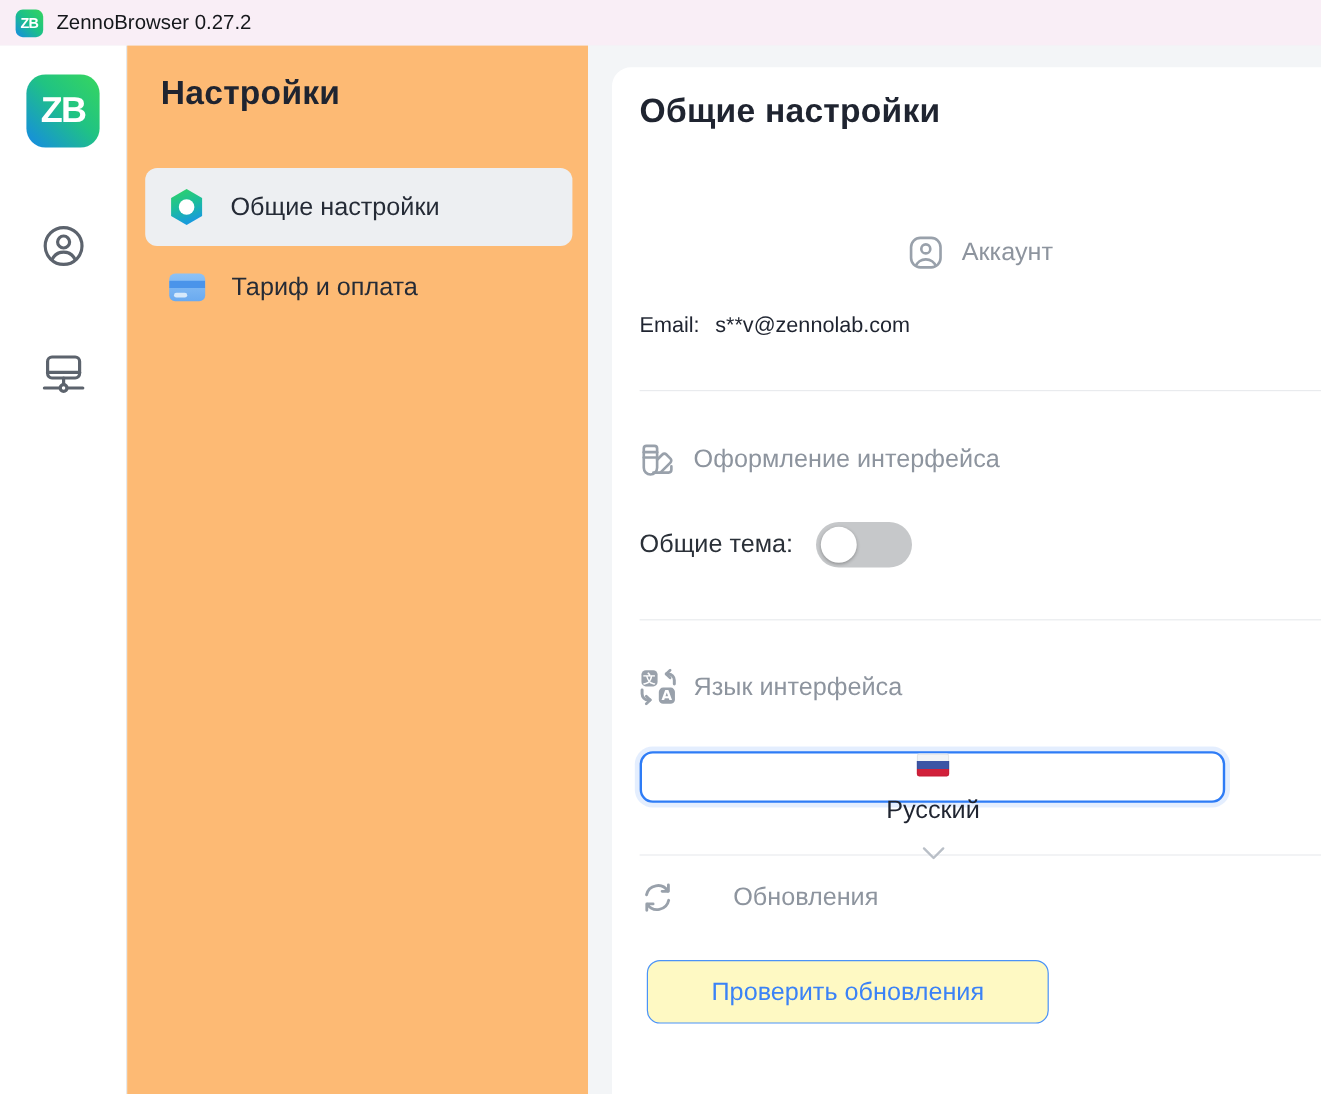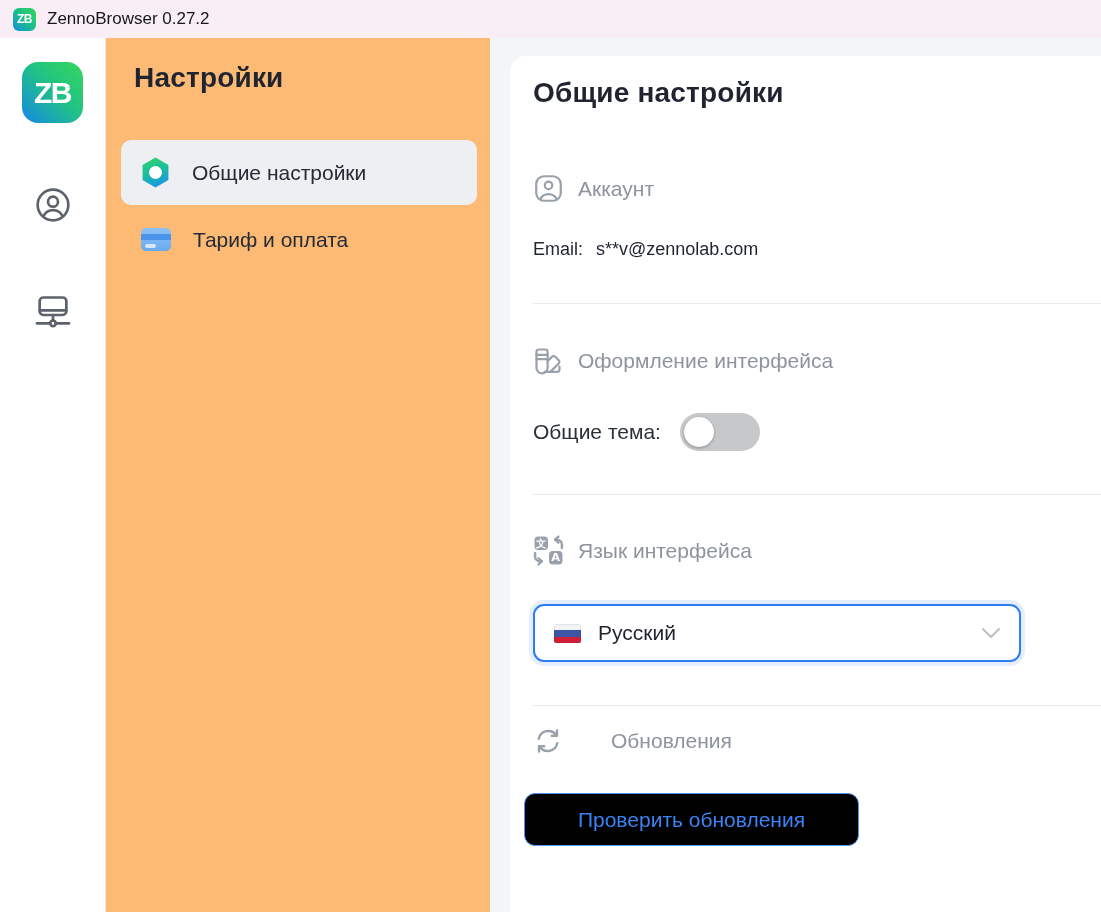--- a/index.html
+++ b/index.html
@@ -131,21 +131,21 @@
   }
 
   .section-head {
     display: flex;
     align-items: center;
     gap: 14px;
     margin-left: 23px;
   }
   .section-head .sec-label { font-size: 21px; color: #8d949e; }
 
-  .sec-account    { margin-top: 64px; }
+  .sec-account    { margin-top: 86px; justify-content: center; }
   .sec-appearance { margin-top: 41px; }
   .sec-language   { margin-top: 40px; }
   .sec-updates    { margin-top: 20px; gap: 48px; }
 
   .email-row {
     margin-left: 23px;
     margin-top: 35px;
     font-size: 18px;
     color: #1f2430;
     display: flex;
@@ -182,48 +182,49 @@
     border-radius: 50%;
     background: #ffffff;
     box-shadow: 0 1px 3px rgba(0,0,0,0.3);
   }
 
   
   .lang-select {
     margin-left: 23px;
     margin-top: 38px;
     width: 488px;
-    height: 58px;
+    height: 43px;
     background: #fff;
     border: 2px solid #2e7cf6;
     border-radius: 11px;
     box-shadow: 0 0 0 4px rgba(46,124,246,0.13);
     display: flex;
     align-items: center;
     padding: 0 18px 0 19px;
     gap: 17px;
     cursor: pointer;
+    flex-direction: column;
   }
   .flag-ru {
     width: 27px; height: 19px;
     border-radius: 2px;
     background: linear-gradient(to bottom,
       #f2f4f6 0 33.4%, #3d55a5 33.4% 66.7%, #d1203a 66.7% 100%);
     box-shadow: inset 0 0 0 1px rgba(0,0,0,0.06);
     flex-shrink: 0;
   }
   .lang-select .lang-label { font-size: 21px; color: #1f2430; flex: 1; }
 
   
   .check-btn {
-    margin-left: 14px;
+    margin-left: 29px;
     margin-top: 37px;
     width: 335px;
     height: 53px;
-    background: #000000;
+    background: #fef9c3;
     border: 1.5px solid #4b93f7;
     border-radius: 11px;
     color: #3b82f6;
     font-size: 21px;
     font-family: "Liberation Sans", sans-serif;
     cursor: pointer;
     display: flex; align-items: center; justify-content: center;
   }
 
   svg { display: block; }

